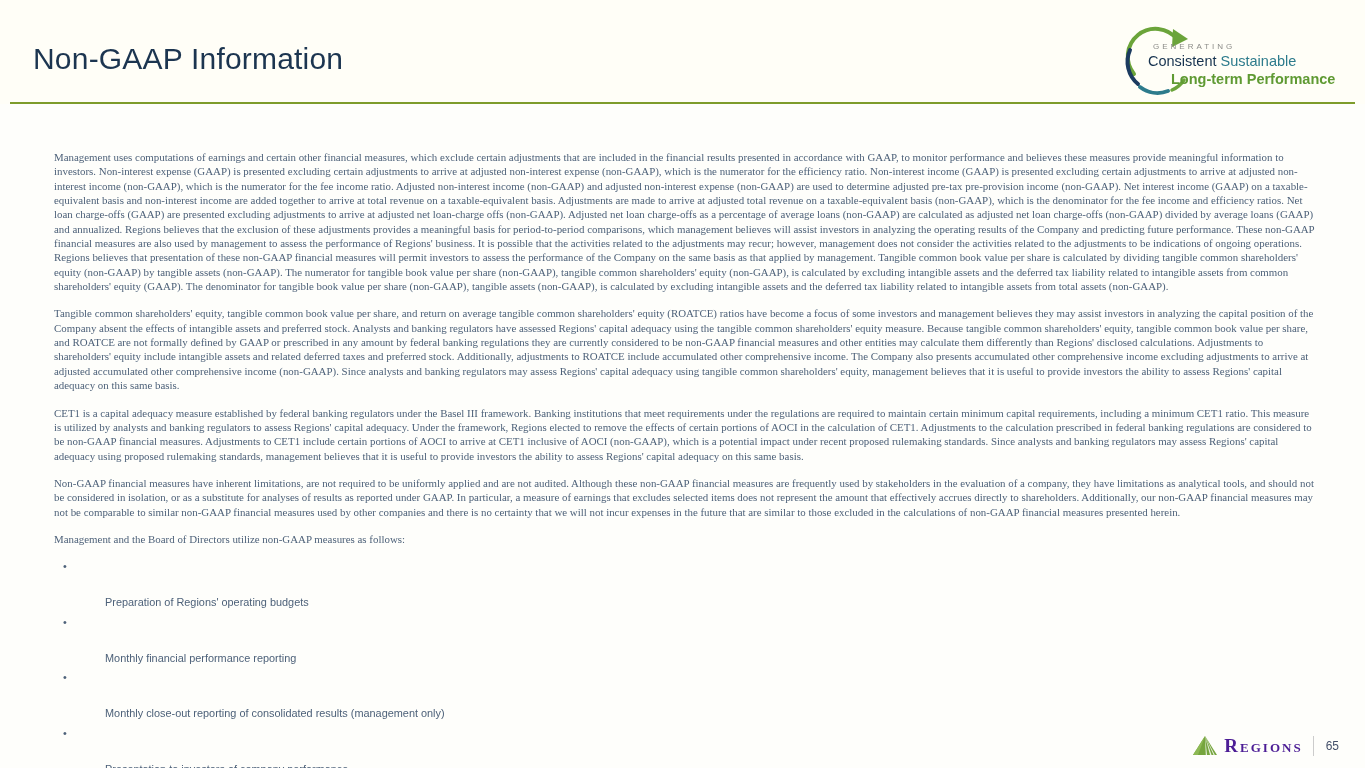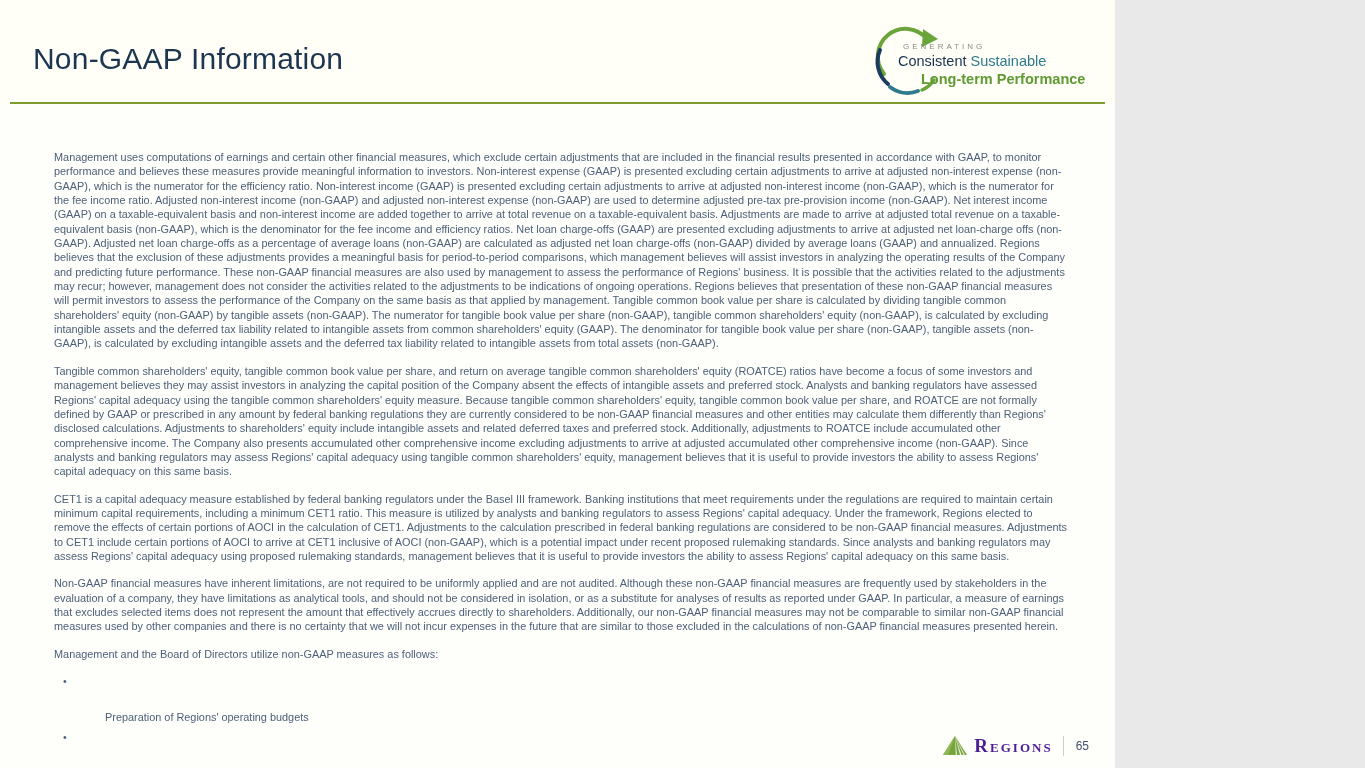--- a/index.html
+++ b/index.html
@@ -1,19 +1,19 @@
 <!DOCTYPE html>
 <html><head>
 <meta charset="utf-8">
 <style>
   * { box-sizing: border-box; }
   html, body { margin: 0; padding: 0; background: #e9e9e9; }
   .slide {
     position: relative;
-    width: 1115px;
+    width: 1365px;
     height: 768px;
     background: #fefefb;
     overflow: hidden;
     font-family: "Liberation Sans", sans-serif;
   }
   
   .header { position: absolute; top: 0; left: 0; right: 0; height: 104px; background: #fffef7; }
   .page-title {
     position: absolute;
     left: 33px;
@@ -48,21 +48,21 @@
   
   .body-text {
     position: absolute;
     top: 150px;
     left: 54px;
     right: 46px;
     color: #4d6179;
     font-size: 10.9px;
     line-height: 14.35px;
   }
-  .body-text p { margin: 0 0 13px 0; }
+  .body-text p { margin: 0 0 13px 0; font-family: Liberation Serif, serif; }
   .bullets-intro { margin: 0 0 6px 0; }
   ul.bullet-list { list-style: none; margin: 0; padding: 0; }
   ul.bullet-list li { display: flex; margin-bottom: 5.5px; line-height: 14px; }
   ul.bullet-list .marker { display: inline-block; width: 51px; padding-left: 9px; flex: none; }
   ul.bullet-list .bullet-text { flex: 1; margin-top: 36px; }
   
   .footer {
     position: absolute;
     bottom: 12px;
     right: 26px;

